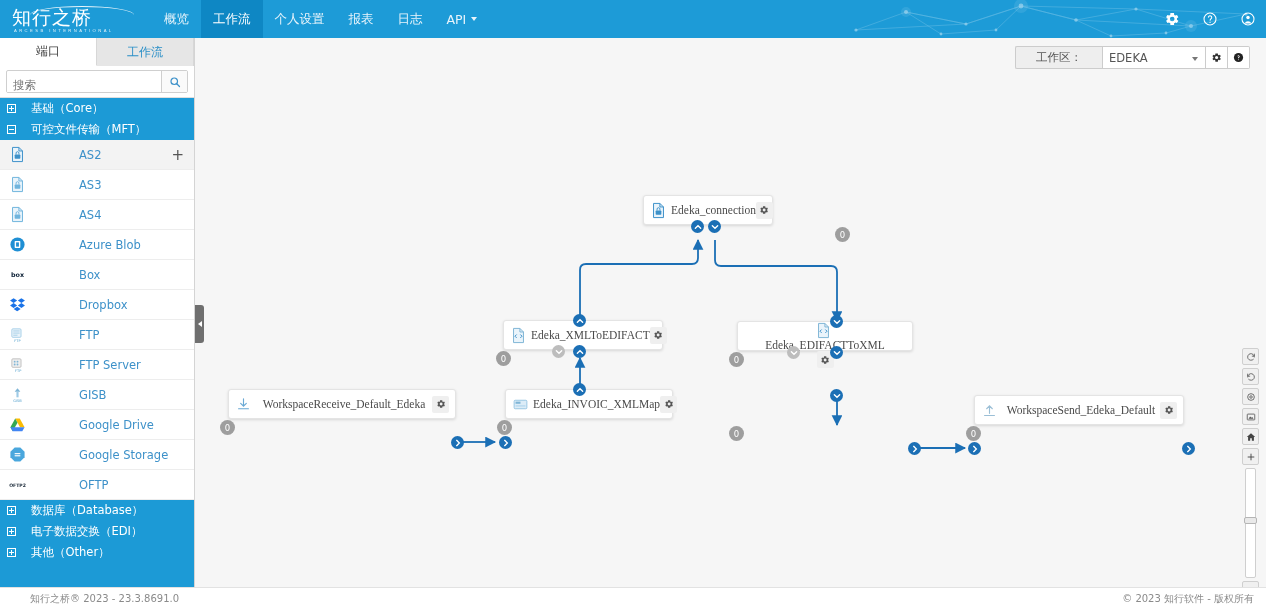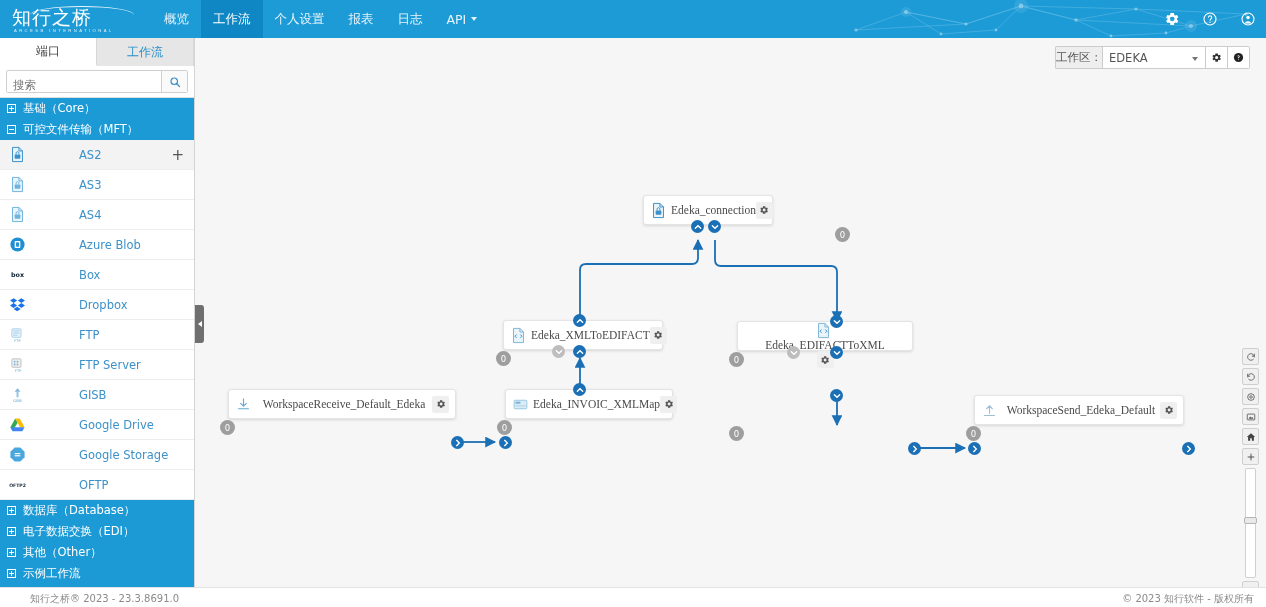--- a/index.html
+++ b/index.html
@@ -76,21 +76,21 @@
   .search-box { flex: 1; display: flex; height: 23px; border: 1px solid #cfcfcf; border-radius: 2px; }
   .search-input {
     flex: 1; border: none; outline: none; padding: 0 6px; font-size: 11.5px; color: #777;
     font-family: Liberation Serif, serif; background: #fff; margin-top: 7px;
   }
   .search-btn {
     width: 26px; border-left: 1px solid #cfcfcf; background: #fafafa;
     display: flex; align-items: center; justify-content: center; cursor: pointer;
   }
   .grp {
-    height: 21px; display: flex; align-items: center; gap: 7px;
+    height: 21px; display: flex; align-items: center; gap: 15px;
     padding-left: 7px; color: #fff; font-size: 11.5px; cursor: pointer;
     font-family: "DejaVu Sans", sans-serif;
   }
   .grp-box {
     width: 9px; height: 9px; border: 1px solid #fff; position: relative; flex: none;
   }
   .grp-box::before {
     content: ""; position: absolute; left: 1px; top: 3px; width: 5px; height: 1px; background: #fff;
   }
   .grp-box.plus::after {
@@ -119,21 +119,21 @@
   
   .canvas {
     position: absolute; left: 195px; top: 38px; width: 1071px; height: 549px;
     background: #f6f6f6; overflow: hidden;
   }
   .ws-bar {
     position: absolute; right: 16px; top: 8px; display: flex; align-items: stretch; height: 23px;
   }
   .ws-label {
     background: #eeeeee; border: 1px solid #cccccc; border-right: none;
-    padding: 0 0; display: flex; align-items: center; font-size: 11.5px; color: #555;
+    padding: 0 20px; display: flex; align-items: center; font-size: 11.5px; color: #555;
     font-family: "DejaVu Sans", sans-serif; border-radius: 2px 0 0 2px;
   }
   .ws-select {
     width: 104px; border: 1px solid #cccccc; background: #fff; display: flex; align-items: center;
     padding: 0 6px; font-size: 11.5px; color: #555; position: relative; cursor: pointer;
     font-family: "DejaVu Sans", sans-serif;
   }
   .ws-select .caret {
     position: absolute; right: 7px; top: 10px;
     border-left: 3px solid transparent; border-right: 3px solid transparent; border-top: 4px solid #777;
@@ -432,24 +432,20 @@
       <span>数据库（Database）</span>
     </div>
     <div class="grp">
       <span class="grp-box plus"></span>
       <span>电子数据交换（EDI）</span>
     </div>
     <div class="grp">
       <span class="grp-box plus"></span>
       <span>其他（Other）</span>
     </div>
-    <div class="grp">
-      <span class="grp-box plus"></span>
-      <span>示例工作流</span>
-    </div>
   </div>
 
   <div class="sidebar-collapse">
     <span></span>
   </div>
 
   <div class="canvas">
 
     <div class="ws-bar">
       <div class="ws-label">工作区：</div>

